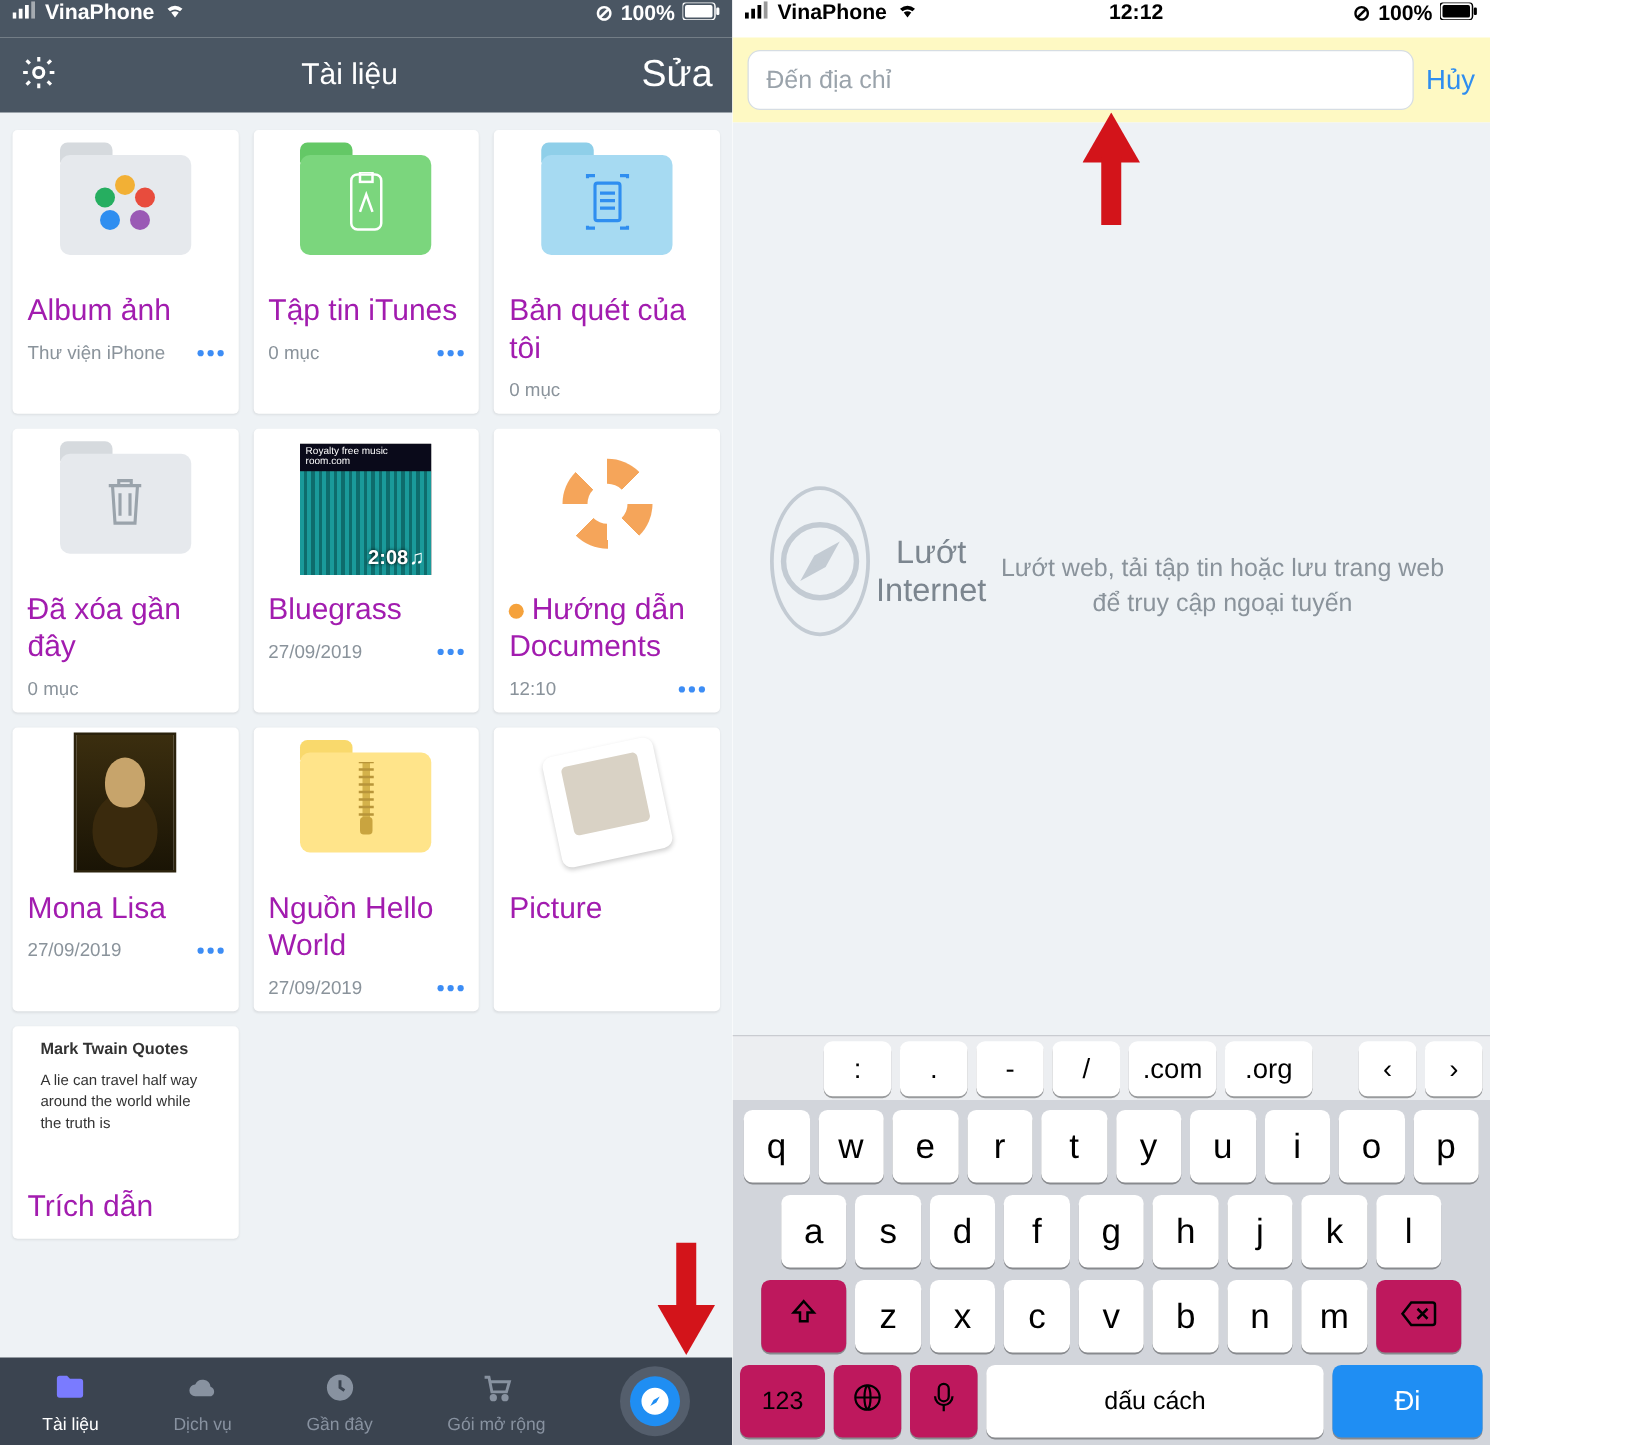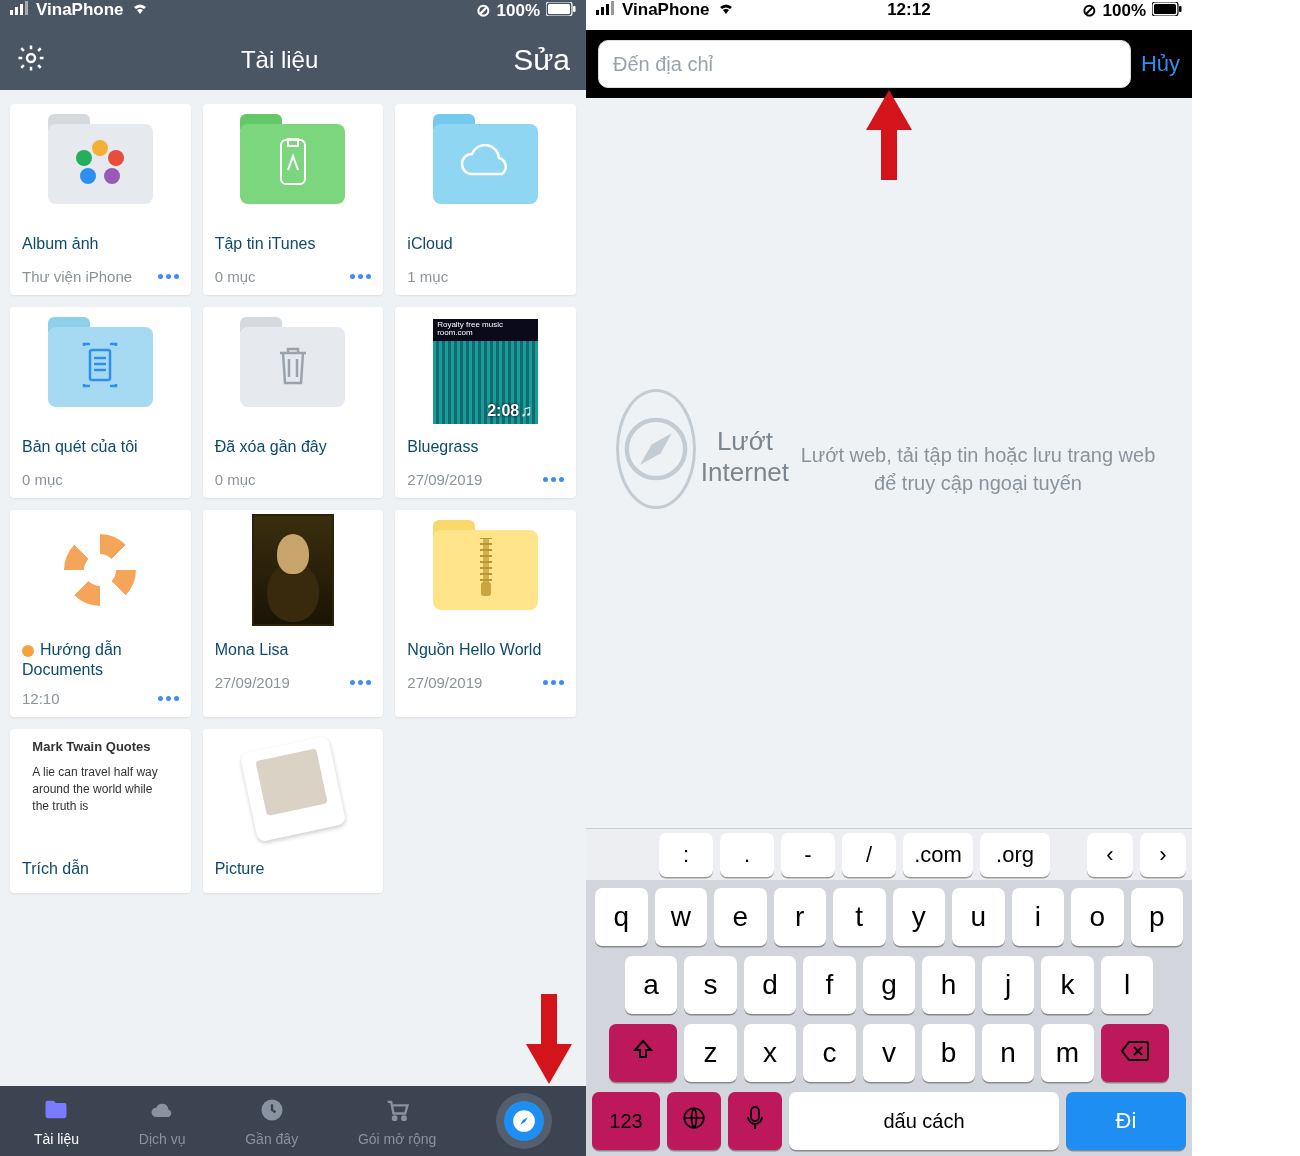--- a/index.html
+++ b/index.html
@@ -20,21 +20,21 @@
   .header-dark { height: 60px; background: #4a5663; color: #fff; display: flex; align-items: center; justify-content: space-between; padding: 0 16px; }
   .header-title { font-size: 24px; font-weight: 500; }
   .header-edit { font-size: 30px; }
 
   
   .grid-area { flex: 1; overflow: hidden; padding: 14px 10px 0 10px; }
   .grid { display: grid; grid-template-columns: repeat(3, 1fr); gap: 12px; }
   .tile { background: #fff; border-radius: 4px; box-shadow: 0 1px 2px rgba(0,0,0,0.08); display: flex; flex-direction: column; }
   .tile-top { height: 120px; display: flex; align-items: center; justify-content: center; position: relative; }
   .tile-body { padding: 10px 12px 10px 12px; }
-  .tile-title { font-size: 16px; color: #0c4a6e; line-height: 1.25; min-height: 24px; }
+  .tile-title { font-size: 24px; color: #a21caf; line-height: 1.25; min-height: 24px; }
   .tile-sub-row { display: flex; align-items: center; justify-content: space-between; margin-top: 10px; }
   .tile-sub { font-size: 15px; color: #8a939b; }
   .more-dots { display: flex; gap: 3px; }
   .more-dots span { width: 5px; height: 5px; border-radius: 50%; background: #3d8df5; }
 
   
   .folder { width: 105px; height: 80px; position: relative; }
   .folder-back { position: absolute; inset: 0; border-radius: 8px; }
   .folder-tab { position: absolute; top: -10px; left: 0; width: 42px; height: 16px; border-radius: 6px 6px 0 0; }
   .folder-inner { position: absolute; top: 50%; left: 50%; transform: translate(-50%,-50%); }
@@ -71,21 +71,21 @@
 
   
   .tabbar { height: 70px; background: #3b4450; display: flex; align-items: center; justify-content: space-around; padding: 0 4px; position: relative; }
   .tab-item { display: flex; flex-direction: column; align-items: center; gap: 4px; color: #8892a0; font-size: 14px; }
   .tab-item.active { color: #fff; }
   .tab-ic svg { width: 28px; height: 28px; }
   .compass-btn { width: 56px; height: 56px; border-radius: 50%; background: #545e6c; display: flex; align-items: center; justify-content: center; }
   .compass-inner { width: 40px; height: 40px; border-radius: 50%; background: #1f8ef3; display: flex; align-items: center; justify-content: center; }
 
   
-  .addr-row { display: flex; align-items: center; gap: 10px; padding: 10px 12px; background: #000000; }
+  .addr-row { display: flex; align-items: center; gap: 10px; padding: 10px 12px; background: #fef9c3; }
   .addr-input { flex: 1; height: 48px; border: 1px solid #d6dde3; border-radius: 10px; padding: 0 14px; font-size: 20px; color: #333; outline: none; }
   .addr-input::placeholder { color: #9aa3ab; }
   .addr-cancel { color: #2f8ef0; font-size: 22px; }
   .right-mid { flex: 1; background: #eef2f5; display: flex; align-items: center; justify-content: center; padding: 0 30px; text-align: center; }
   .compass-big { width: 120px; height: 120px; border: 3px solid #c3cbd3; border-radius: 50%; display: flex; align-items: center; justify-content: center; margin-bottom: 28px; }
   .mid-title { font-size: 26px; color: #7c868f; margin-bottom: 12px; }
   .mid-sub { font-size: 20px; color: #8a939b; line-height: 1.4; margin-top: 12px; }
 
   
   .kbd { background: #d2d5db; padding: 8px 6px 6px 6px; }
@@ -210,39 +210,20 @@
             <span class="tile-sub">0 mục</span>
             <span class="more-dots">
                 <span></span>
                 <span></span>
                 <span></span>
               </span>
           </div>
         </div>
       </div>
 
-      <div class="tile">
-        <div class="tile-top">
-          <div class="folder blue">
-              <div class="folder-tab"></div>
-              <div class="folder-back"></div>
-            <div class="folder-inner">
-              <svg width="56" height="36" viewBox="0 0 56 36" fill="none" stroke="#fff" stroke-width="2.5">
-                  <path d="M44 30H14a10 10 0 010-20 14 14 0 0127 4 9 9 0 013 16z"></path>
-                </svg>
-            </div>
-          </div>
-        </div>
-        <div class="tile-body">
-          <div class="tile-title">iCloud</div>
-          <div class="tile-sub-row">
-            <span class="tile-sub">1 mục</span>
-          </div>
-        </div>
-      </div>
 
       <div class="tile">
         <div class="tile-top">
           <div class="folder lblue">
               <div class="folder-tab"></div>
               <div class="folder-back"></div>
             <div class="folder-inner">
               <svg width="40" height="46" viewBox="0 0 40 46" fill="none" stroke="#2f8ef0" stroke-width="2.5">
                   <path d="M4 4v-2h6M36 4v-2h-6M4 42v2h6M36 42v2h-6"></path>
                   <rect x="10" y="8" width="20" height="30" rx="2"></rect>
@@ -356,37 +337,37 @@
             <span class="more-dots">
                 <span></span>
                 <span></span>
                 <span></span>
               </span>
           </div>
         </div>
       </div>
 
       <div class="tile">
+        <div class="tile-top">
+          <div class="pic-thumb"></div>
+        </div>
+        <div class="tile-body">
+          <div class="tile-title">Picture</div>
+        </div>
+      </div>
+
+      <div class="tile">
         <div class="tile-top" style="align-items:flex-start;padding:0">
           <div class="quote-box">
             <div class="quote-title">Mark Twain Quotes</div>
             <div class="quote-text">A lie can travel half way around the world while the truth is</div>
           </div>
         </div>
         <div class="tile-body">
           <div class="tile-title">Trích dẫn</div>
-        </div>
-      </div>
-
-      <div class="tile">
-        <div class="tile-top">
-          <div class="pic-thumb"></div>
-        </div>
-        <div class="tile-body">
-          <div class="tile-title">Picture</div>
         </div>
       </div>
 
       <div></div>
     </div>
   </div>
 
   <div class="arrow-down" style="bottom:72px;right:14px;position:absolute">
     <svg viewBox="0 0 46 90">
         <rect x="15" y="0" width="16" height="54" fill="#d3141a"></rect>

